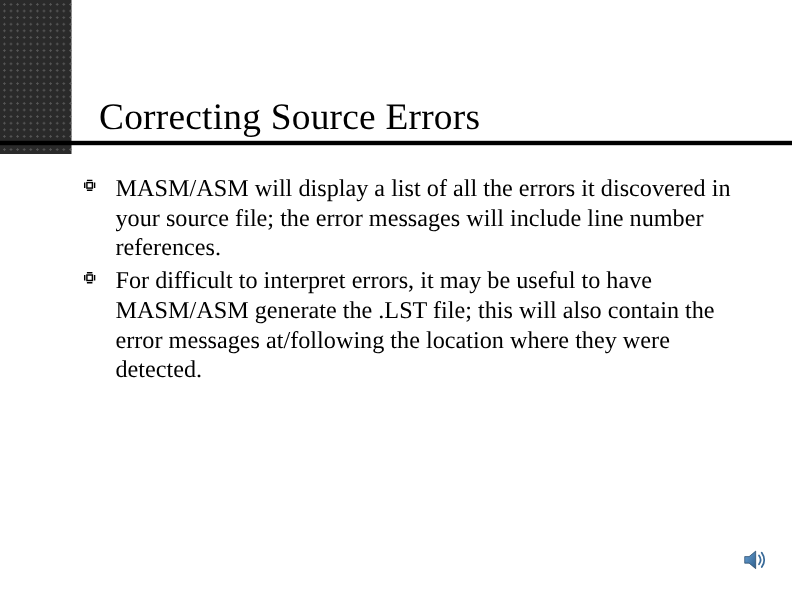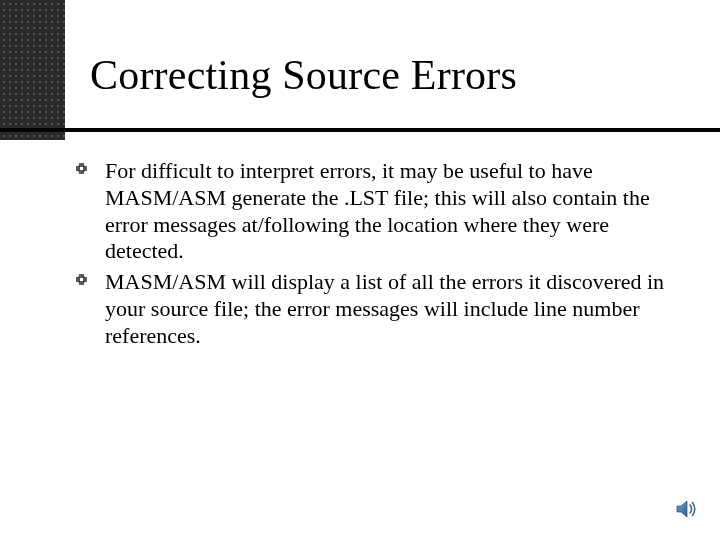--- a/index.html
+++ b/index.html
@@ -31,24 +31,25 @@
     background-size: 6px 6px;
     background-position: 1px 1px;
   }
   .title-wrap {
     position: absolute;
     top: 52px;
     left: 90px;
     right: 30px;
   }
   .title {
-    font-size: 42px;
+    font-size: 34px;
     font-weight: 400;
     letter-spacing: 0.2px;
     line-height: 1.1;
+    margin-top: 36px;
   }
   .rule {
     position: absolute;
     top: 128px;
     left: 0;
     right: 0;
     height: 4px;
     background: #000;
   }
   .body {
@@ -101,36 +102,36 @@
         <svg viewBox="0 0 13 13" width="13" height="13">
           <g stroke="#000" stroke-width="1.3" fill="none">
             <line x1="2" y1="4" x2="2" y2="9"></line>
             <line x1="11" y1="4" x2="11" y2="9"></line>
             <line x1="4" y1="2" x2="9" y2="2"></line>
             <line x1="4" y1="11" x2="9" y2="11"></line>
             <rect x="4" y="4" width="5" height="5"></rect>
           </g>
         </svg>
       </span>
-      <span>For difficult to interpret errors, it may be useful to have MASM/ASM generate the .LST file; this will also contain the error messages at/following the location where they were detected.</span>
+      <span>MASM/ASM will display a list of all the errors it discovered in your source file; the error messages will include line number references.</span>
     </div>
 
     <div class="item">
       <span class="bullet">
         <svg viewBox="0 0 13 13" width="13" height="13">
           <g stroke="#000" stroke-width="1.3" fill="none">
             <line x1="2" y1="4" x2="2" y2="9"></line>
             <line x1="11" y1="4" x2="11" y2="9"></line>
             <line x1="4" y1="2" x2="9" y2="2"></line>
             <line x1="4" y1="11" x2="9" y2="11"></line>
             <rect x="4" y="4" width="5" height="5"></rect>
           </g>
         </svg>
       </span>
-      <span>MASM/ASM will display a list of all the errors it discovered in your source file; the error messages will include line number references.</span>
+      <span>For difficult to interpret errors, it may be useful to have MASM/ASM generate the .LST file; this will also contain the error messages at/following the location where they were detected.</span>
     </div>
 
   </div>
 
   <div class="audio-icon">
     <svg viewBox="0 0 26 26" width="26" height="26">
       <defs>
         <linearGradient id="g1" x1="0" y1="0" x2="1" y2="1">
           <stop offset="0%" stop-color="#6aa3d8"></stop>
           <stop offset="100%" stop-color="#2e5e8a"></stop>

